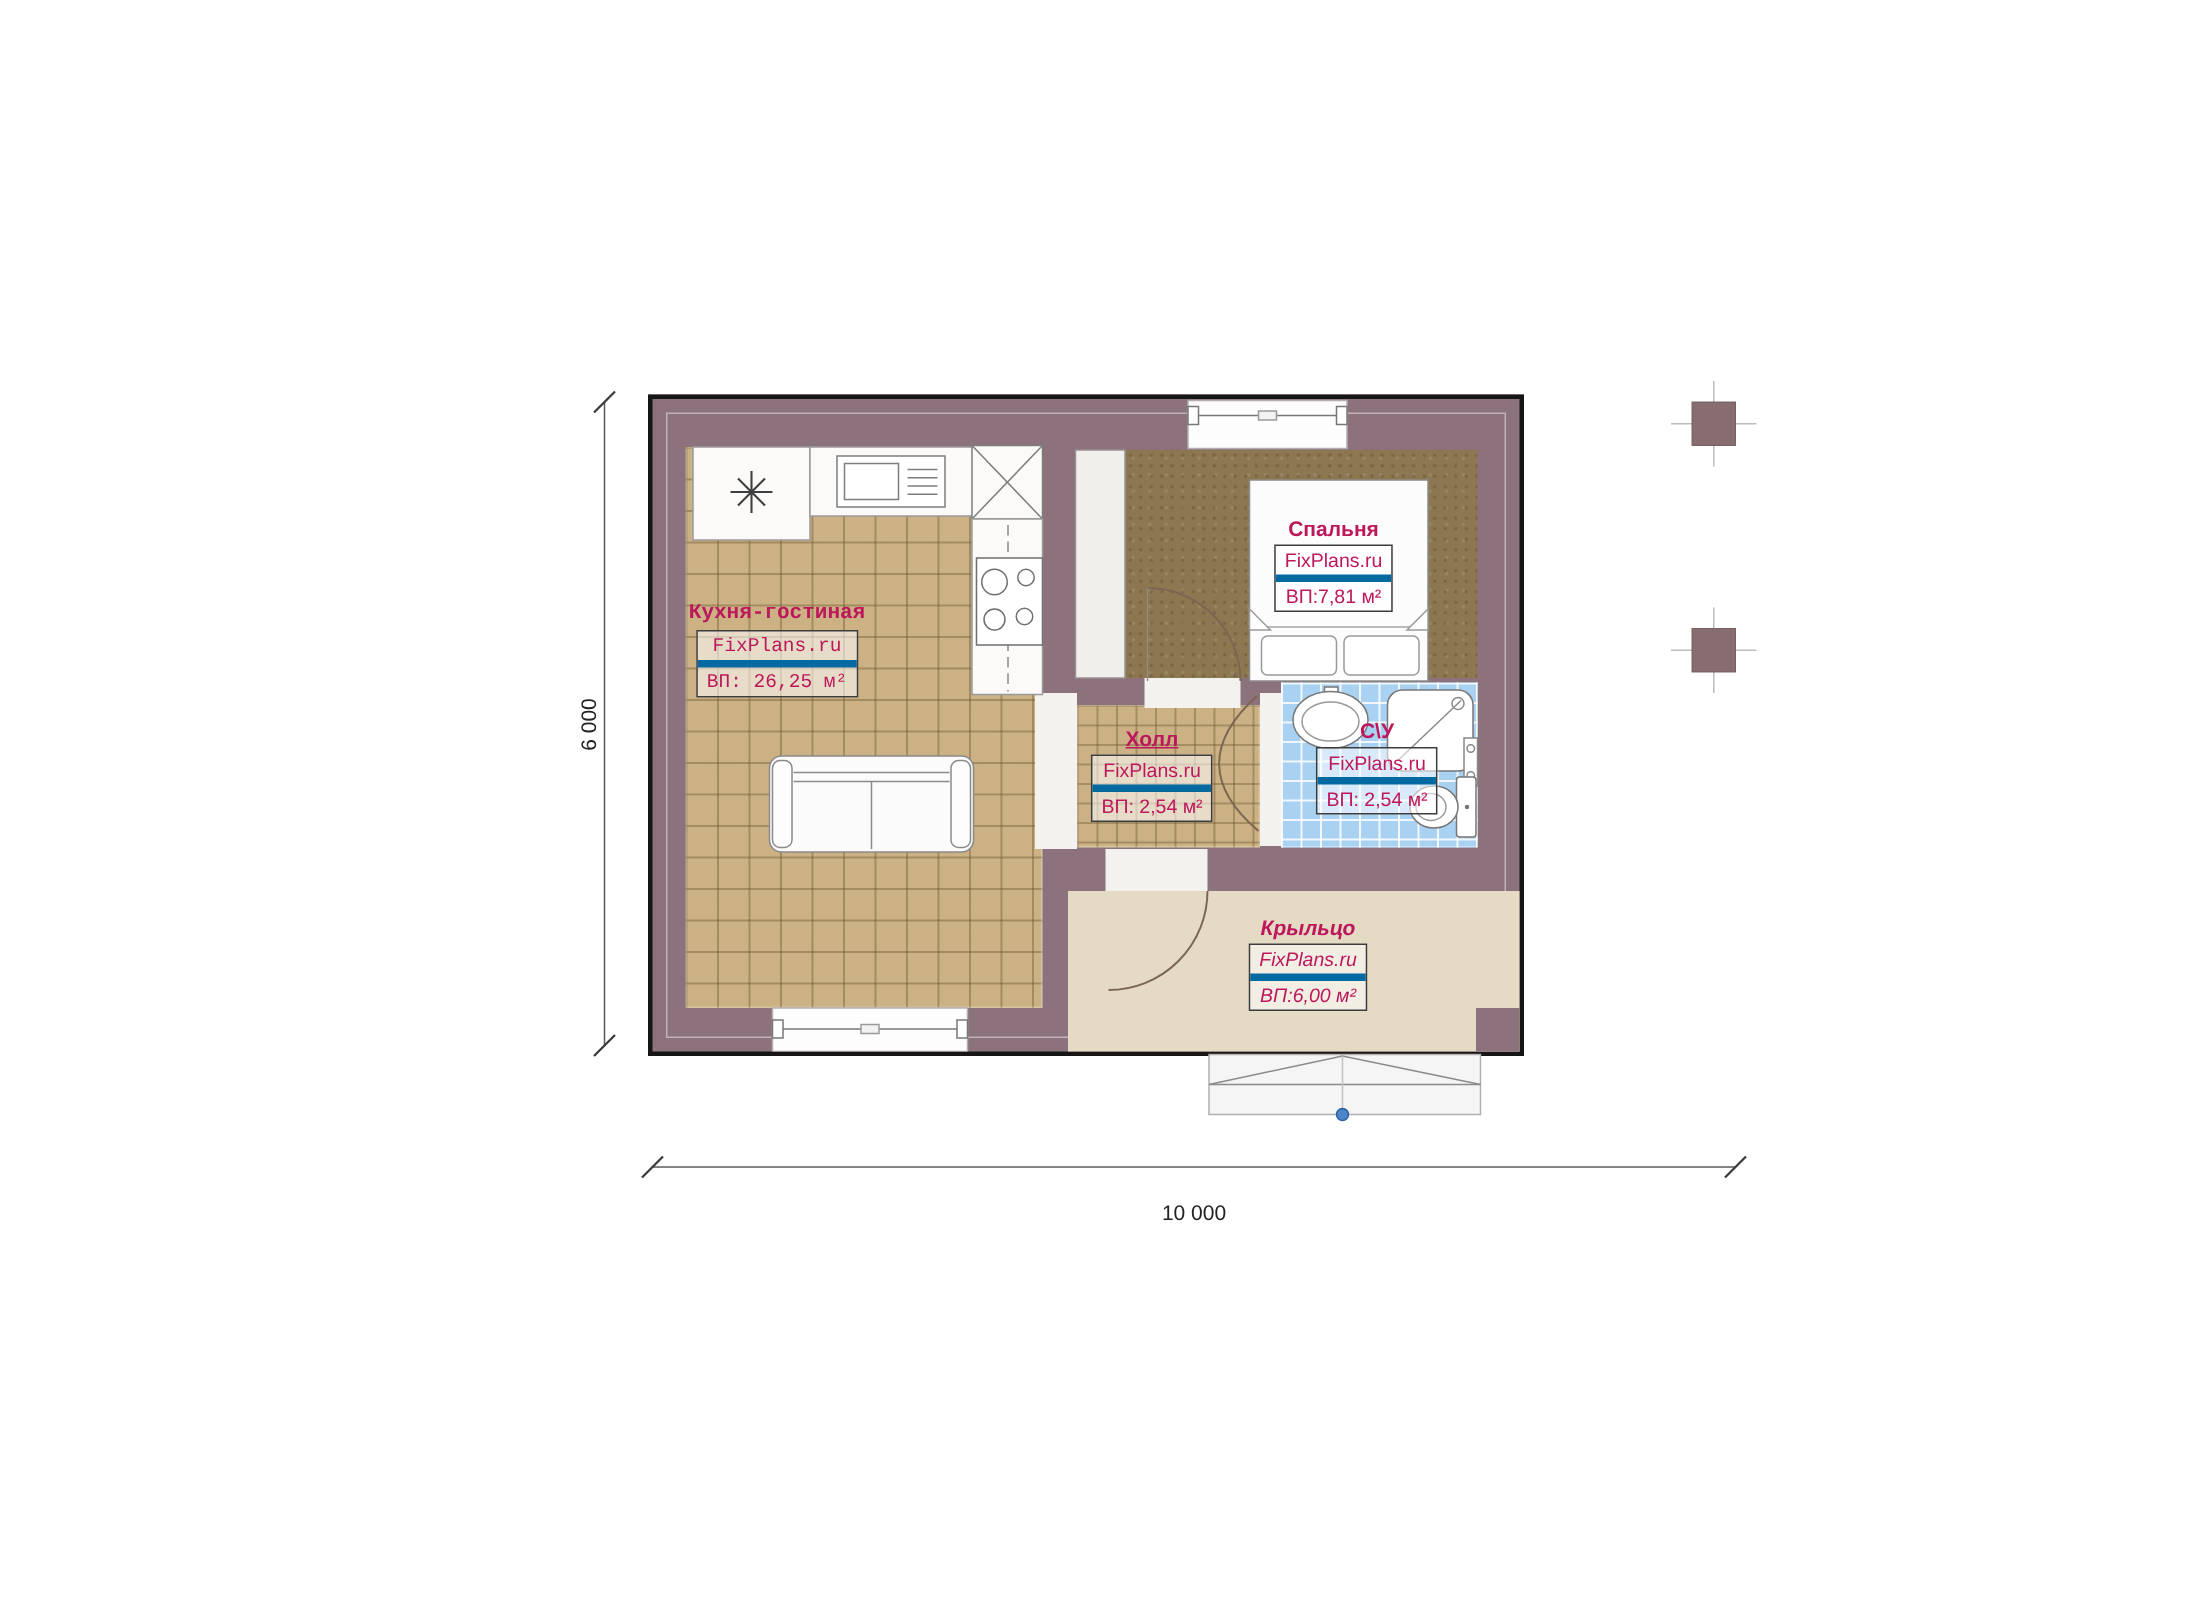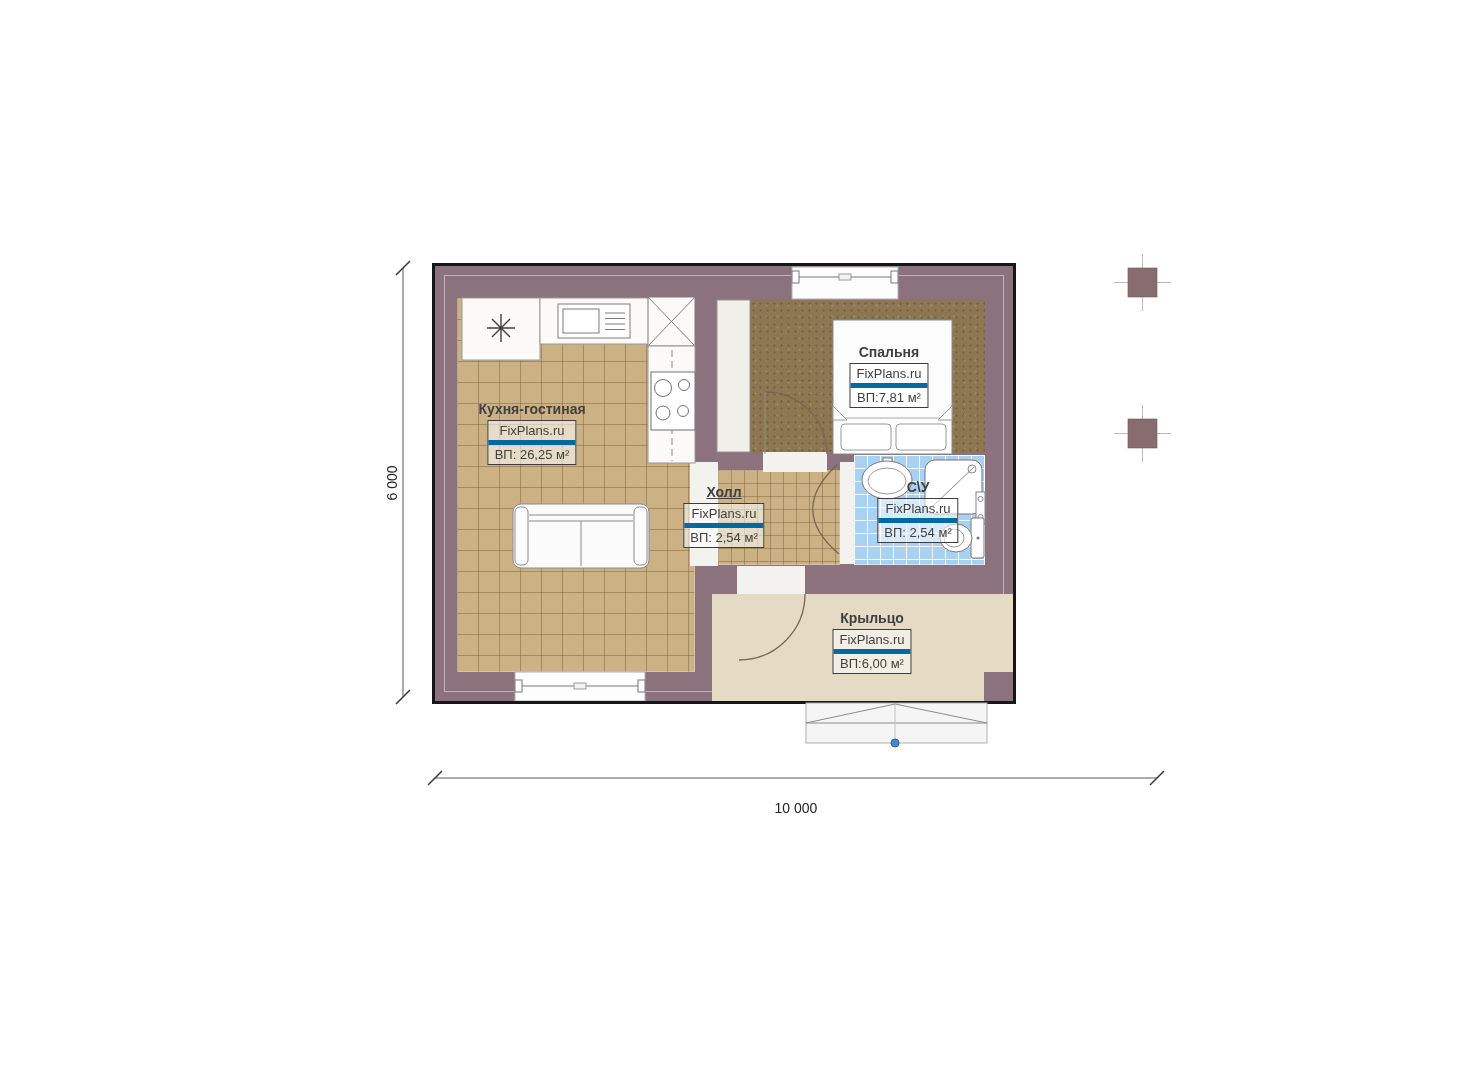--- a/index.html
+++ b/index.html
@@ -26,21 +26,21 @@
     background-size:7px 7px,11px 11px;}
   .bath-fl{background-color:var(--bath-tile,#a9d1f1);
     background-image:linear-gradient(rgba(255,255,255,.85) 1px,transparent 1px),
                      linear-gradient(90deg,rgba(255,255,255,.85) 1px,transparent 1px);
     background-size:13px 13px;box-shadow:inset 0 0 0 1px rgba(255,255,255,.4);}
   .porch-fl{background-color:var(--porch-floor,#e5dac4);}
   .opening{background:#f4f2ef;}
   .wall-patch{background:var(--wall,#8b727c);}
   .fixtures{position:absolute;left:0;top:0;pointer-events:none;}
   
-  .room-label{position:absolute;transform:translateX(-50%);text-align:center;color:#404040;white-space:nowrap;}
+  .room-label{position:absolute;transform:translateX(-50%);text-align:center;color:#be185d;white-space:nowrap;}
   .room-name{font-weight:bold;font-size:14px;margin-bottom:3px;}
   .wm-box{display:inline-block;border:1px solid #3c3c3c;background:rgba(255,255,255,.55);}
   .wm-row{padding:1px 6px;font-size:13px;line-height:17px;}
   .wm-row + .wm-row{border-top:5px solid #0369a1;}
   .dim-label{position:absolute;font-size:14px;color:#222;white-space:nowrap;}
   .dim-h{transform:translate(-50%,-50%) rotate(-90deg);}
   .dim-w{transform:translate(-50%,-50%);}
   .annot{position:absolute;left:0;top:0;pointer-events:none;}
 </style>
 </head>
@@ -184,53 +184,53 @@
     <g>
       <path d="M1114 282.5 H1171 M1142.5 254 V311" stroke="#bcbcbc"></path>
       <rect x="1128" y="268" width="29" height="29" fill="#886d70" stroke="#6e585c" stroke-width="0.6"></rect>
     </g>
     <g>
       <path d="M1114 433.5 H1171 M1142.5 405 V462" stroke="#bcbcbc"></path>
       <rect x="1128" y="419" width="29" height="29" fill="#886d70" stroke="#6e585c" stroke-width="0.6"></rect>
     </g>
   </svg>
 
-  <div class="room-label" style="left:532px;top:401px;">
+  <div class="room-label" style="left:518px;top:401px;font-family:Liberation Mono, monospace;">
     <div class="room-name">Кухня-гостиная</div>
     <div class="wm-box">
       <div class="wm-row">FixPlans.ru</div>
       <div class="wm-row">ВП: 26,25 м²</div>
     </div>
   </div>
 
   <div class="room-label" style="left:889px;top:344px;">
     <div class="room-name">Спальня</div>
     <div class="wm-box">
       <div class="wm-row">FixPlans.ru</div>
       <div class="wm-row">ВП:7,81 м²</div>
     </div>
   </div>
 
-  <div class="room-label" style="left:724px;top:484px;text-decoration:underline;">
+  <div class="room-label" style="left:768px;top:484px;text-decoration:underline;">
     <div class="room-name">Холл</div>
     <div class="wm-box">
       <div class="wm-row">FixPlans.ru</div>
       <div class="wm-row">ВП: 2,54 м²</div>
     </div>
   </div>
 
   <div class="room-label" style="left:918px;top:479px;">
     <div class="room-name">С\У</div>
     <div class="wm-box">
       <div class="wm-row">FixPlans.ru</div>
       <div class="wm-row">ВП: 2,54 м²</div>
     </div>
   </div>
 
-  <div class="room-label" style="left:872px;top:610px;">
+  <div class="room-label" style="left:872px;top:610px;font-style:italic;">
     <div class="room-name">Крыльцо</div>
     <div class="wm-box">
       <div class="wm-row">FixPlans.ru</div>
       <div class="wm-row">ВП:6,00 м²</div>
     </div>
   </div>
 
   <div class="dim-label dim-h" style="left:392px;top:483px;">6 000</div>
   <div class="dim-label dim-w" style="left:796px;top:768px;margin-top:40px;">10 000</div>
 

